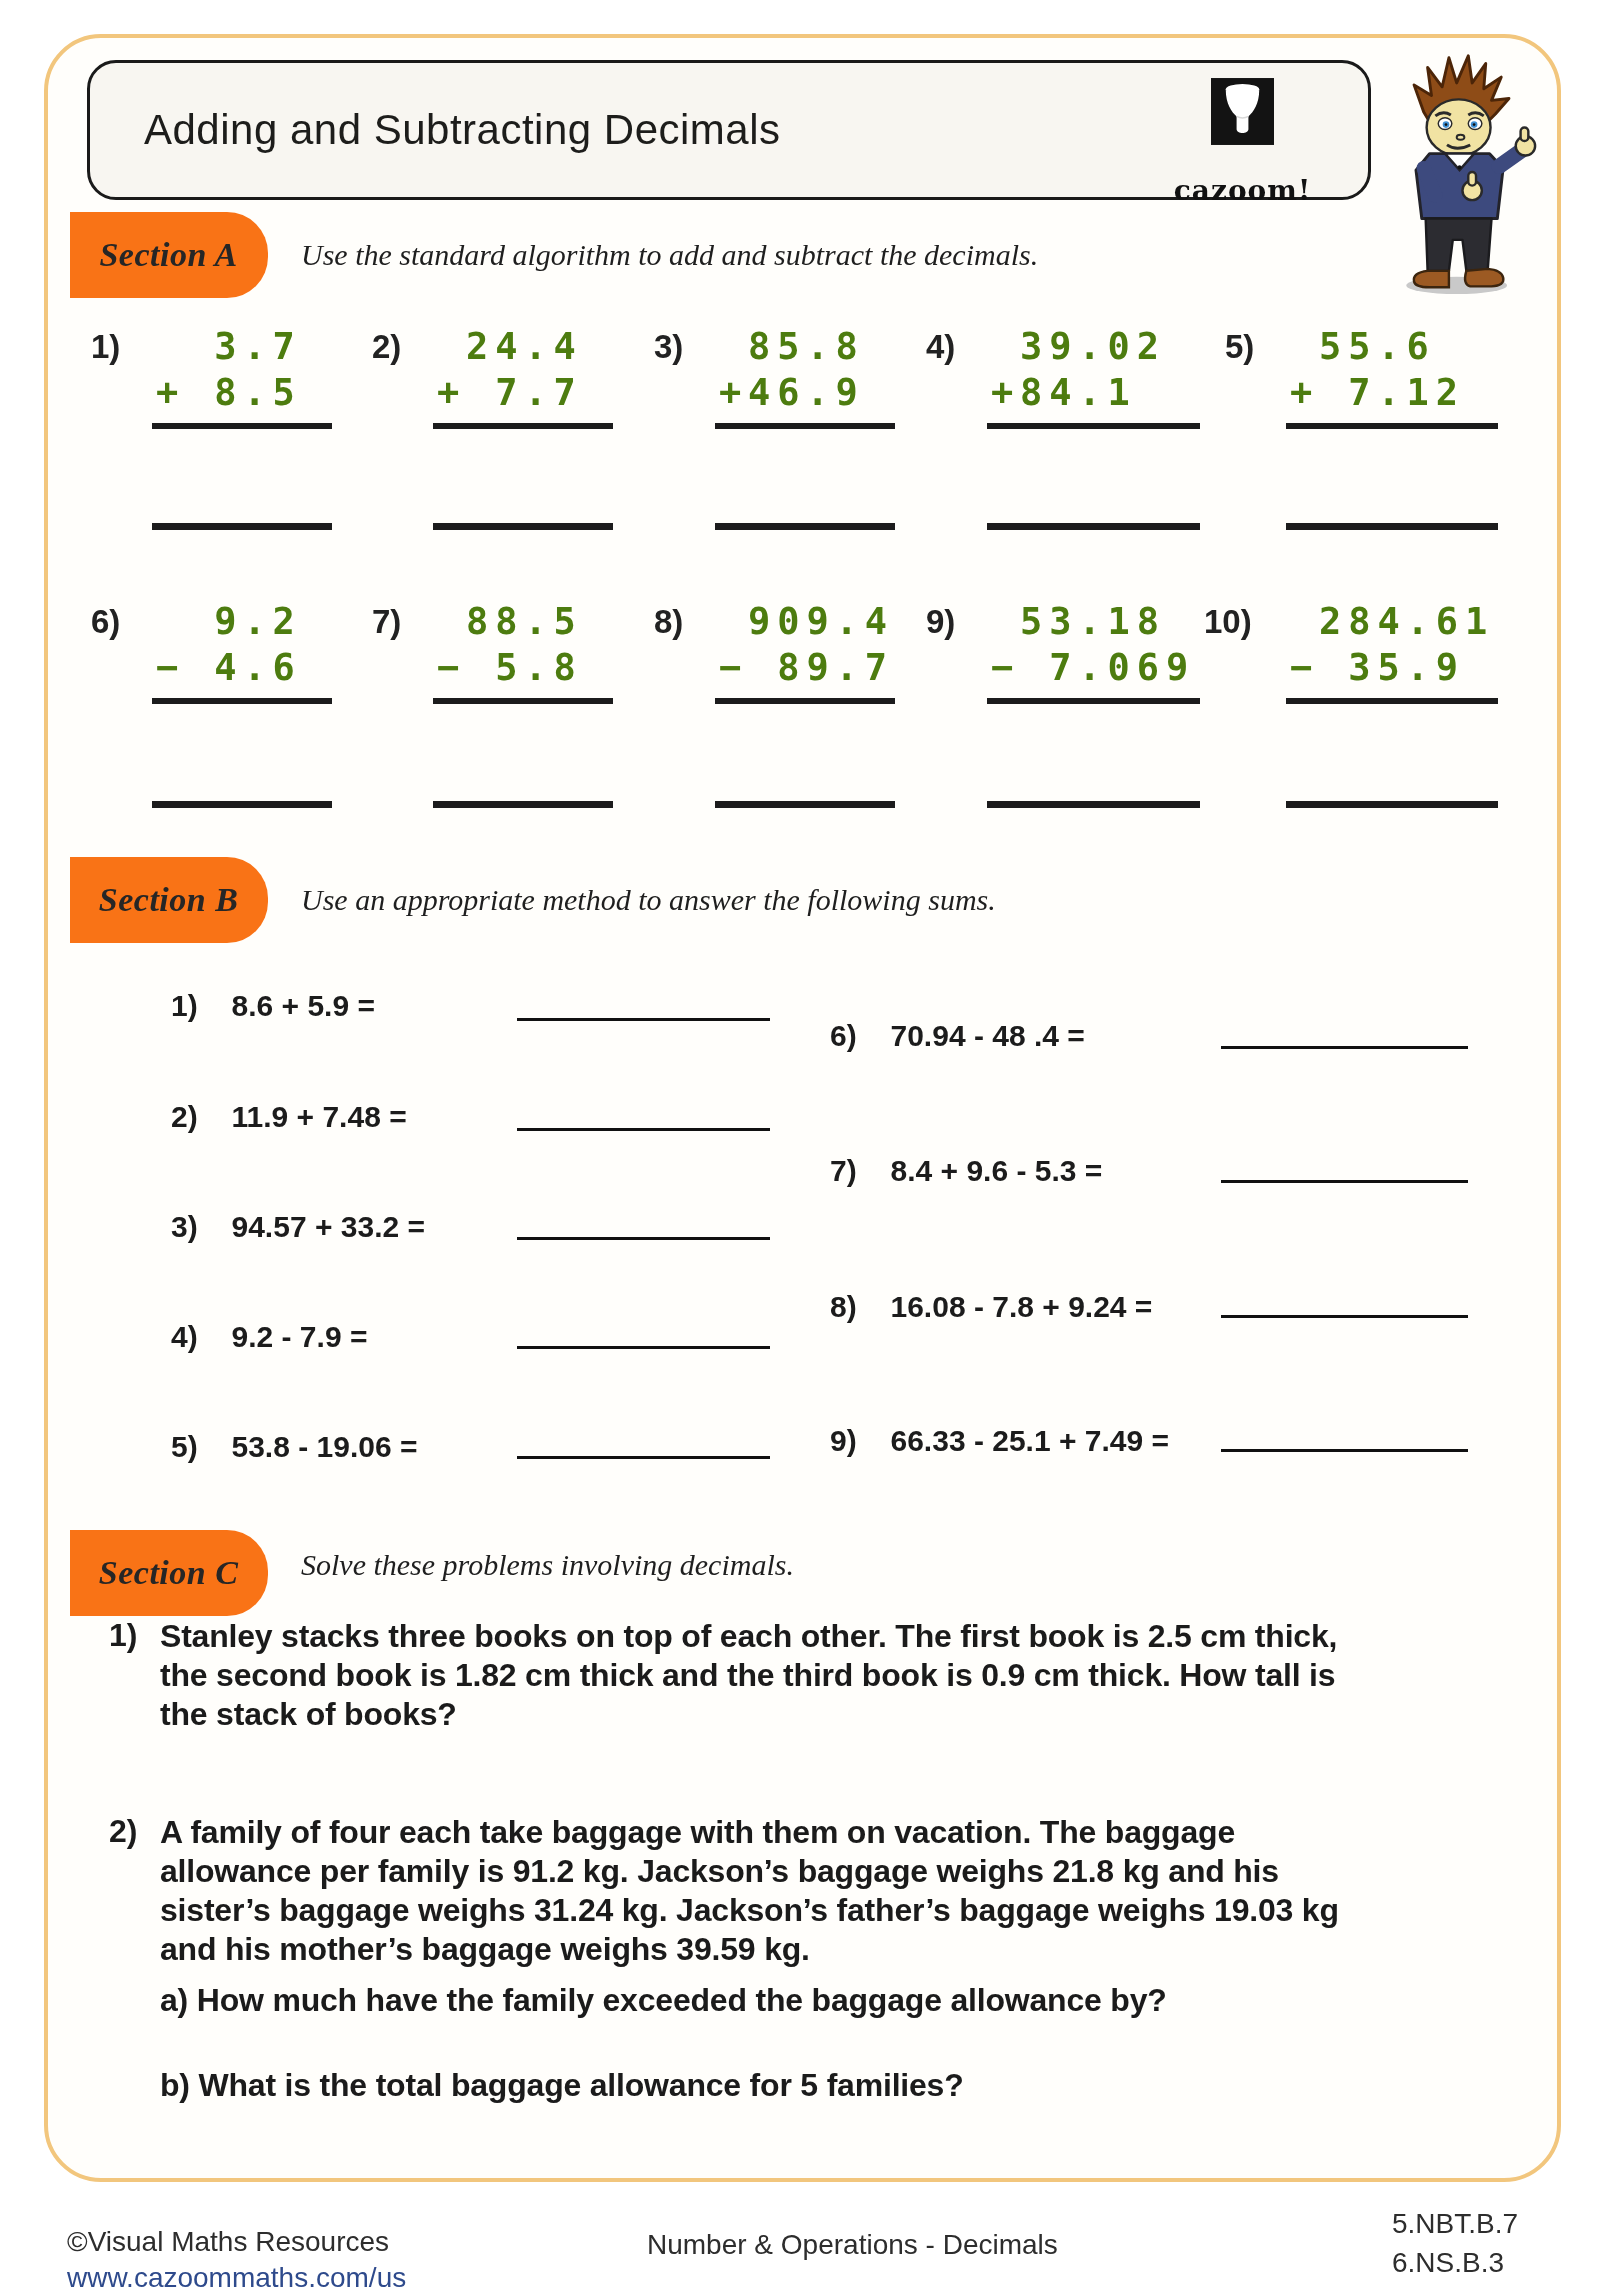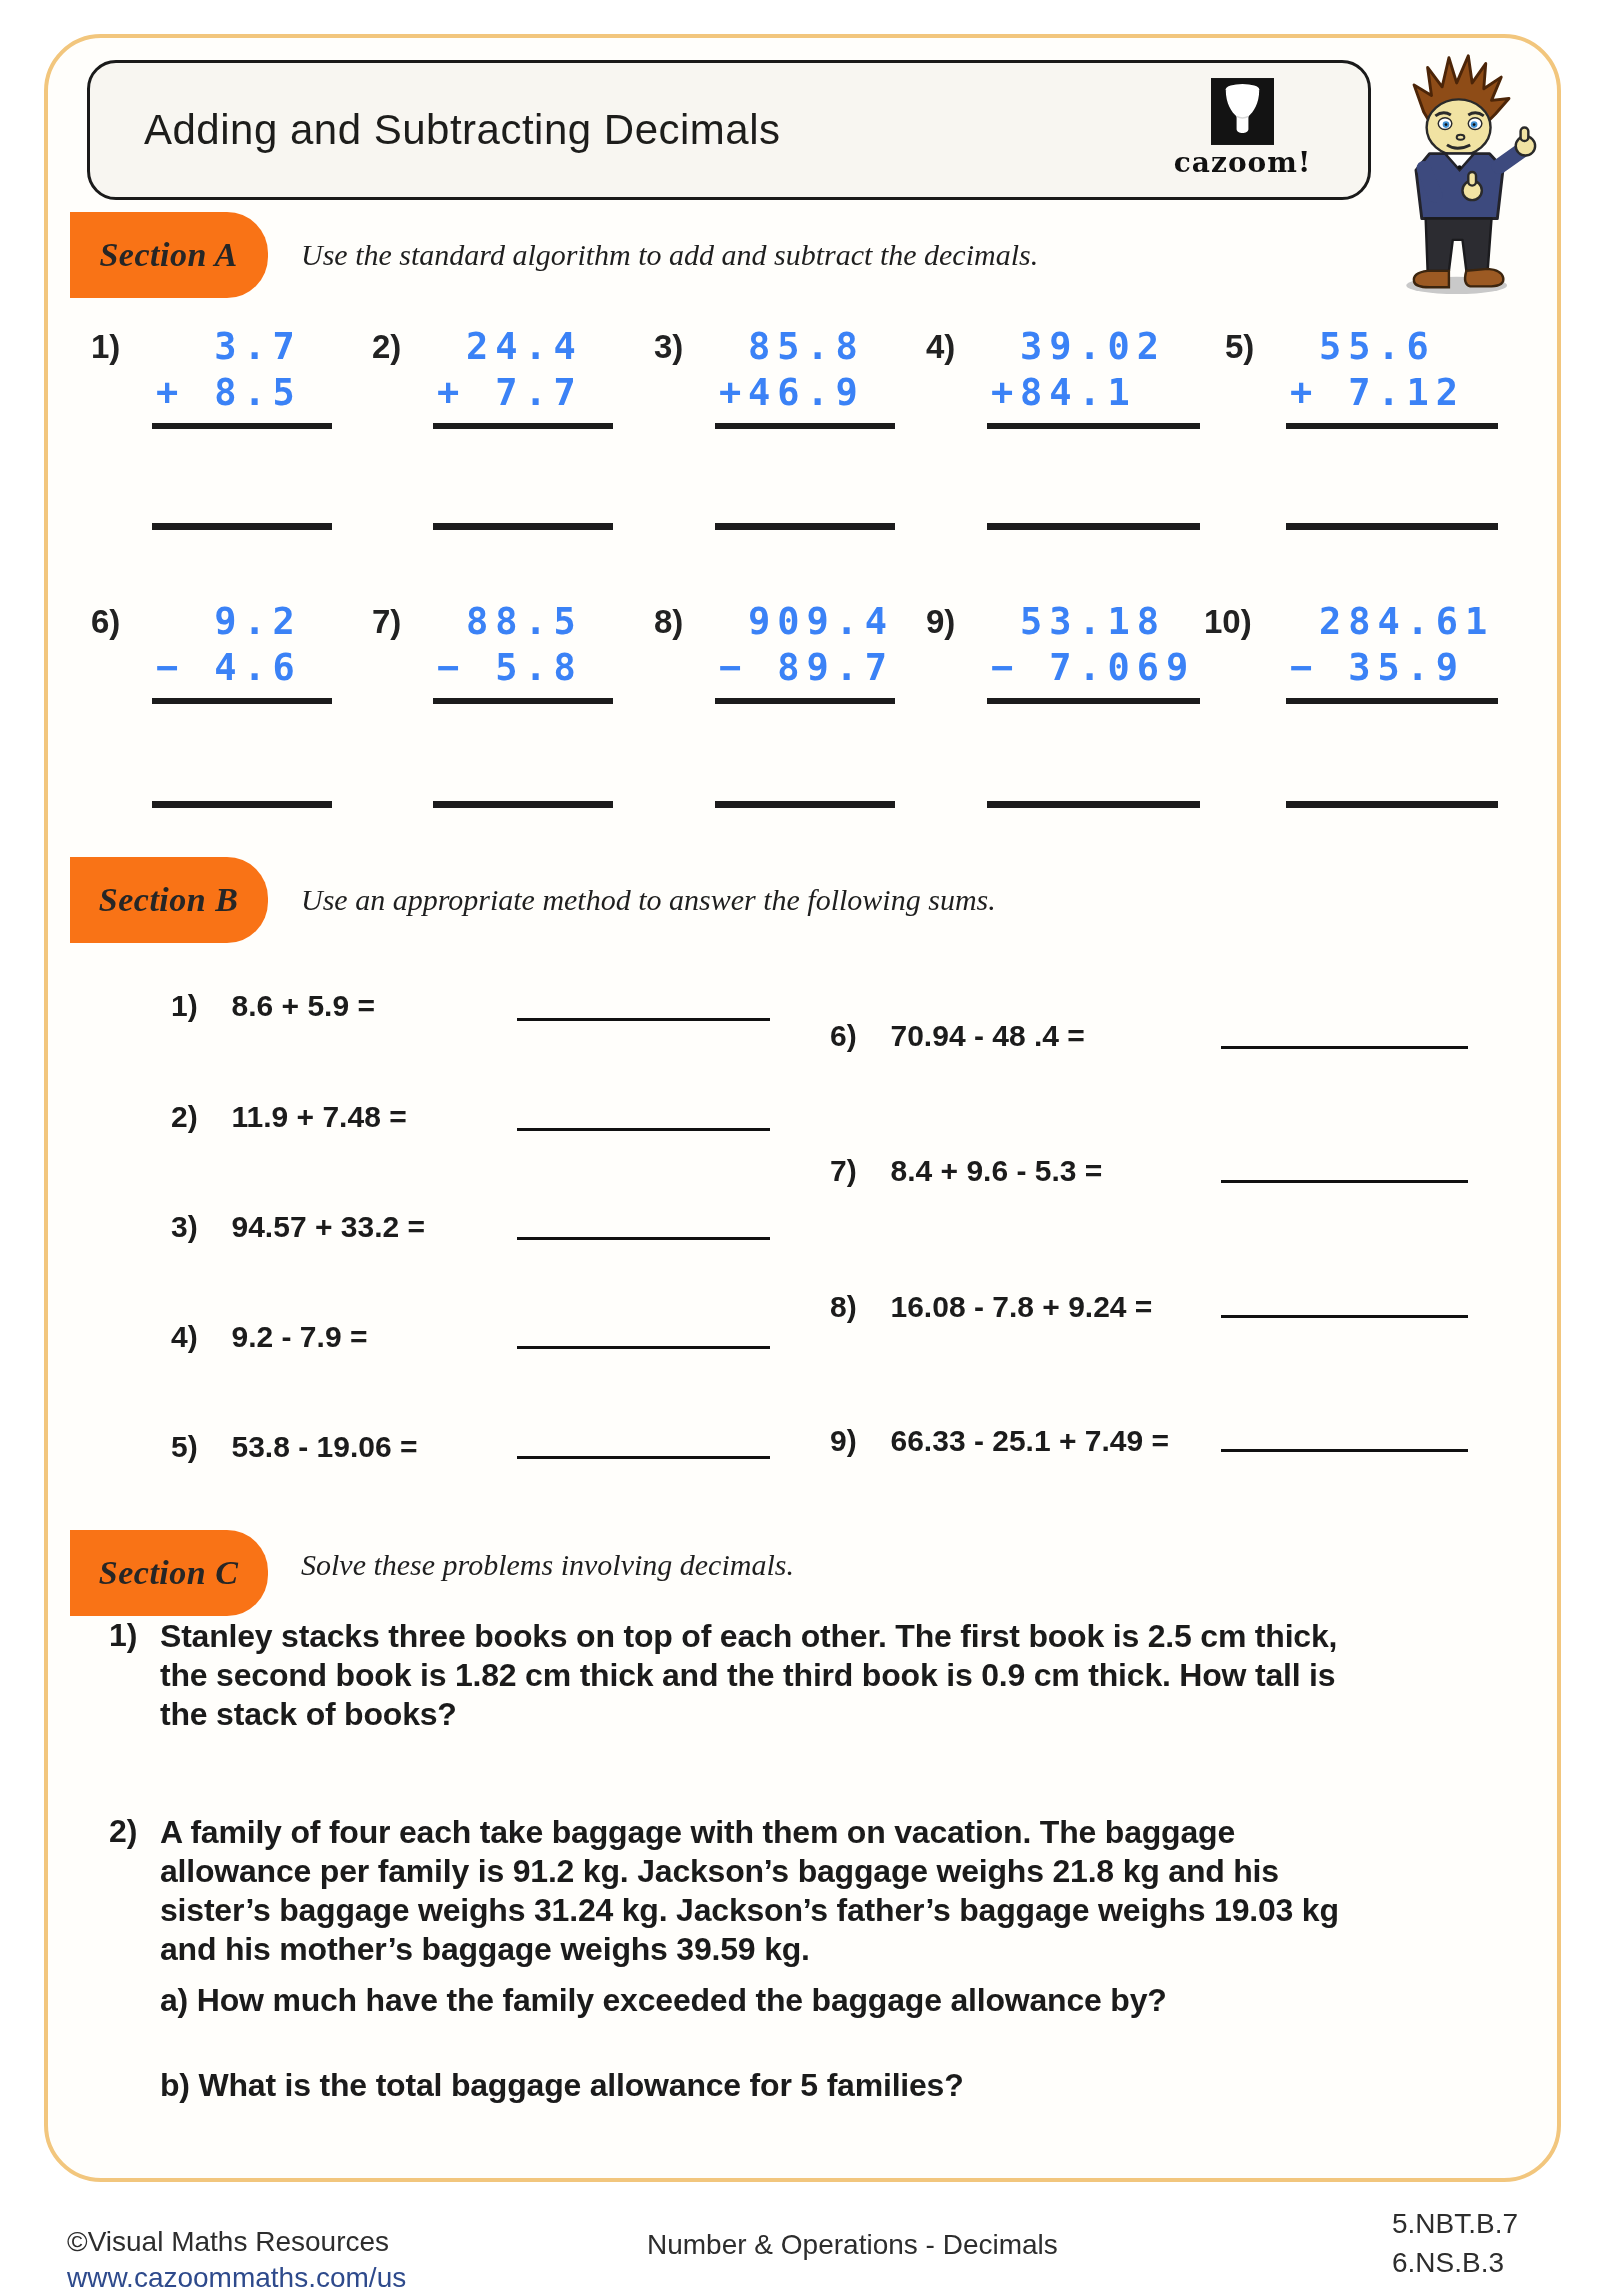--- a/index.html
+++ b/index.html
@@ -18,21 +18,21 @@
     position:absolute;left:39px;top:21.6px;width:1284px;height:140px;
     box-sizing:border-box;border:3.9px solid #1a1a1a;border-radius:29px;
     background:#f8f6f1;display:flex;align-items:center;
   }
   .page-title{
     font-size:42px;font-weight:normal;letter-spacing:0.5px;color:#1d1d1b;
     margin:0 0 0 54px;font-family:"Liberation Sans",sans-serif;
   }
   .logo{
     position:absolute;right:47px;top:15.7px;width:157px;height:110px;
-    display:flex;flex-direction:column;align-items:center;justify-content:flex-start;
+    display:flex;flex-direction:column;align-items:center;justify-content:flex-start;gap:28px;
   }
   .logo-square{width:63px;height:67px;}
   .logo-text{
     font-family:"DejaVu Serif",serif;font-weight:bold;font-size:28px;color:#111;
     margin-top:1px;letter-spacing:1px;
   }
   .mascot{position:absolute;left:1331px;top:11.8px;width:165px;height:247px;}
   
   .sec-label{
     position:absolute;left:21.6px;width:198px;height:86px;
@@ -58,21 +58,21 @@
   .sa-c4{left:939px;width:213px}
   .sa-c5{left:1238px;width:212px}
   .sa-num{
     position:absolute;left:-61px;top:3.9px;font-size:33px;font-weight:bold;color:#222;
     font-family:"Liberation Sans",sans-serif;
   }
   .sa-num.wide{left:-82px;}
   .sa-stack{
     display:block;width:100%;box-sizing:border-box;
     font-family:"DejaVu Sans Mono",monospace;font-weight:bold;font-size:37px;
-    line-height:46px;letter-spacing:6.9px;white-space:pre;color:#3b82f6;
+    line-height:46px;letter-spacing:6.9px;white-space:pre;color:#4d7c0f;
     padding:0 0 6.9px 3.9px;border-bottom:6.9px solid #1c1c1c;
   }
   .sa-ans{position:absolute;left:0;width:100%;height:6.9px;background:#1c1c1c;}
   .sa-r1 .sa-ans{top:199px}
   .sa-r2 .sa-ans{top:202px}
   
   .sb-prob{
     position:absolute;display:flex;gap:25.5px;align-items:baseline;
     font-size:30px;font-weight:bold;color:#1c1c1c;
   }

